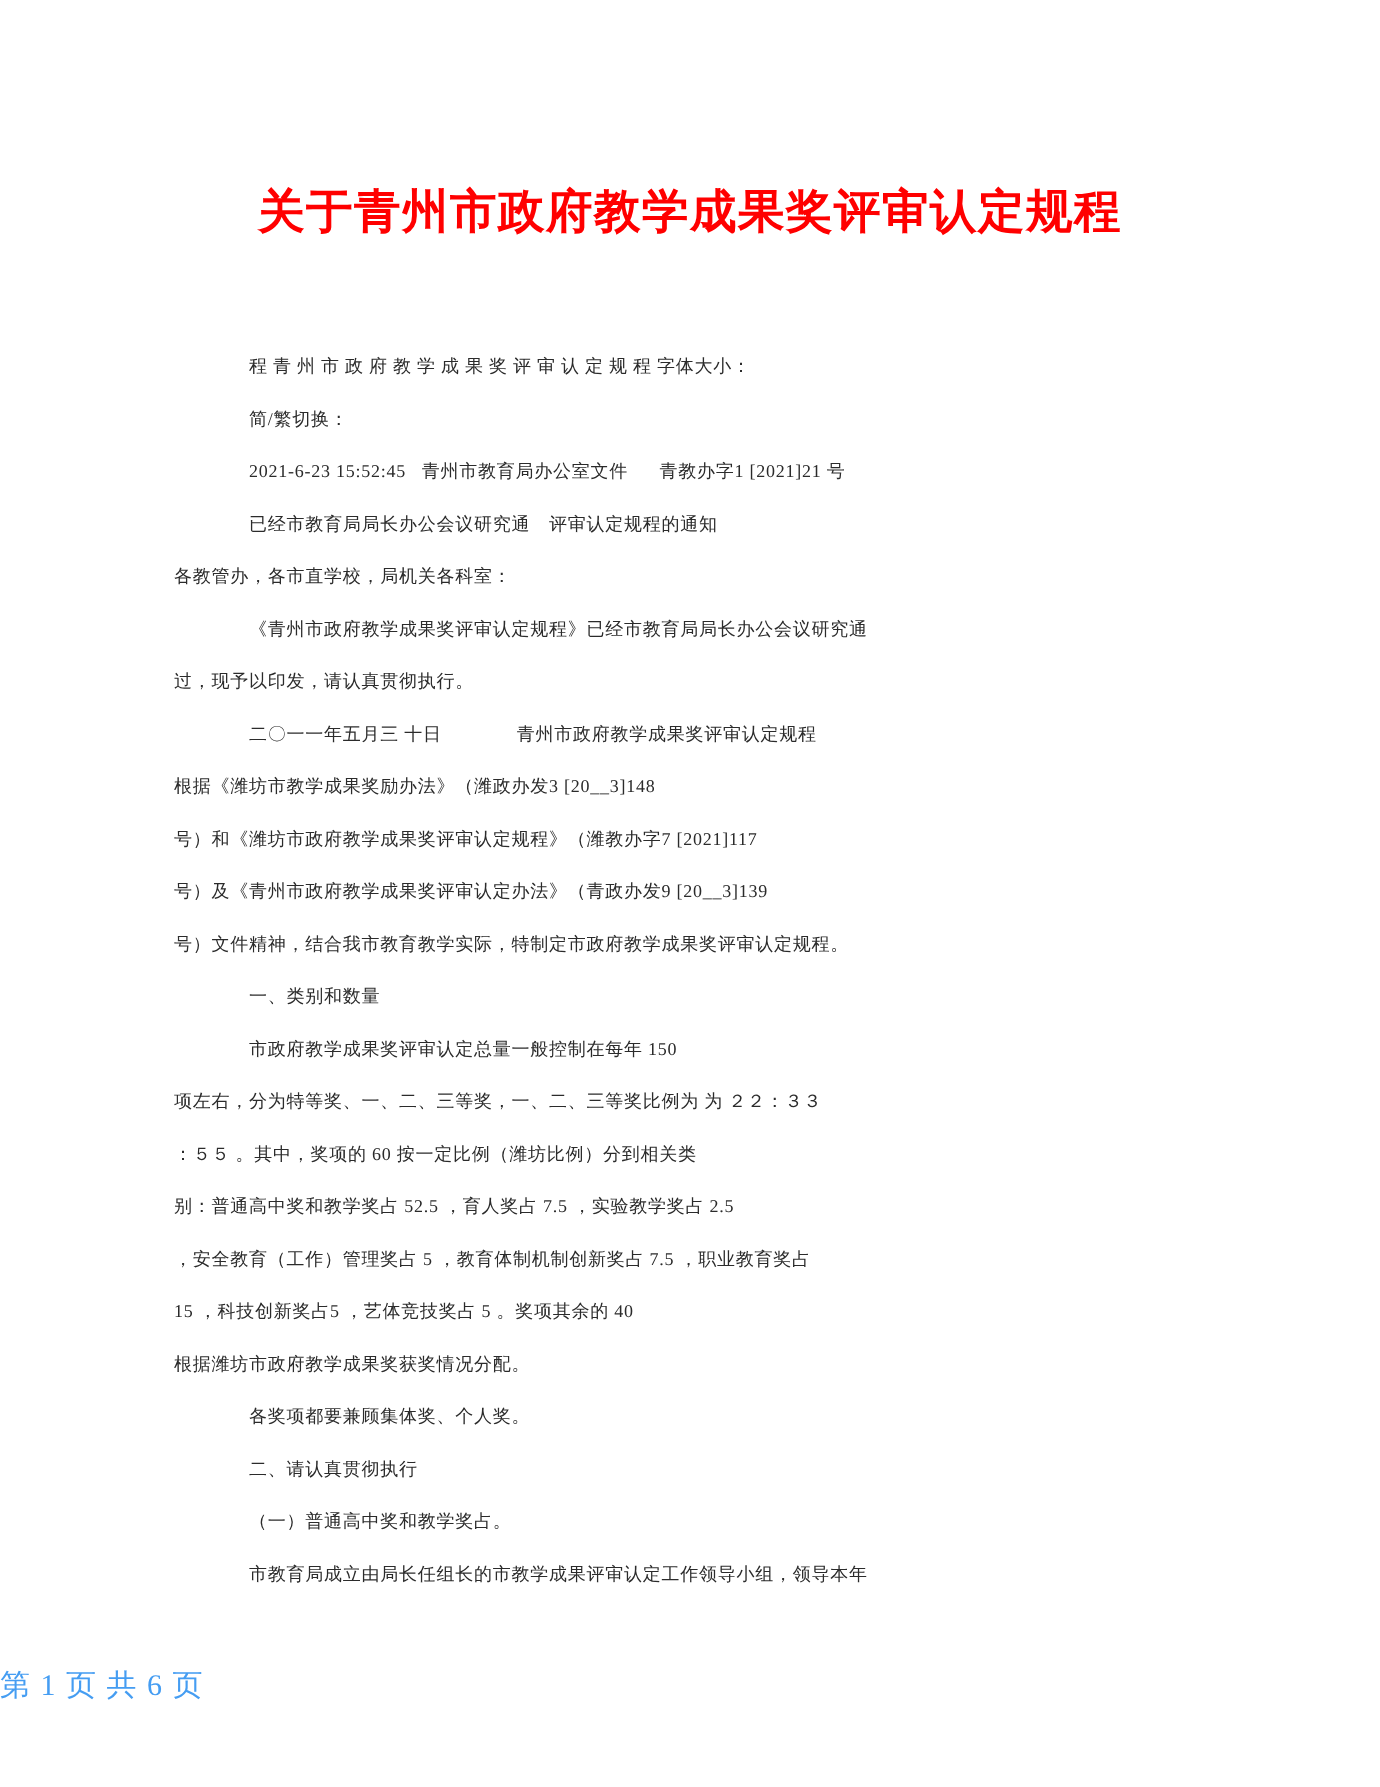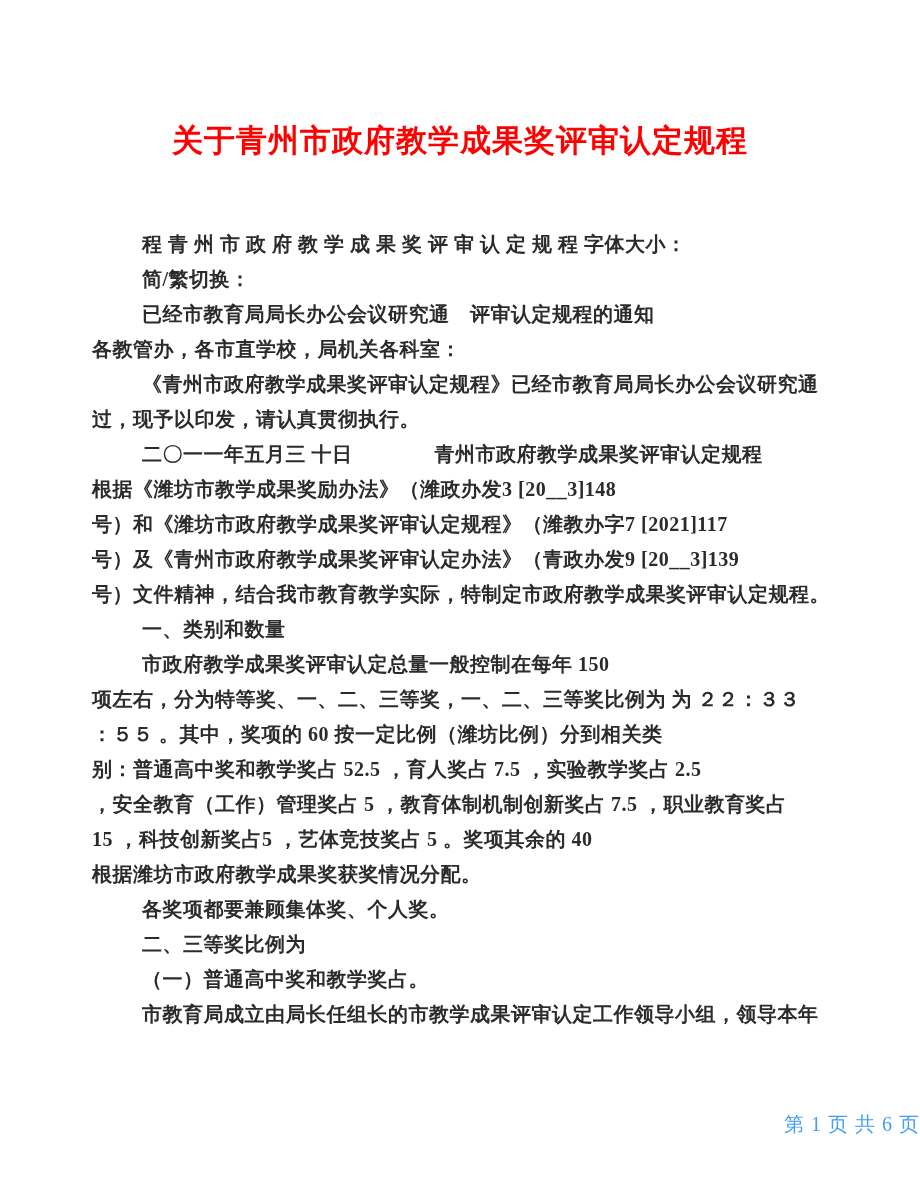--- a/index.html
+++ b/index.html
@@ -19,72 +19,72 @@
     text-align: center;
     font-family: "Liberation Sans", "DejaVu Sans", sans-serif;
     font-size: 31px;
     font-weight: 700;
     letter-spacing: 1px;
     line-height: 44px;
     color: #ff0000;
   }
   .doc-body {
     margin-top: 64px;
-    padding-left: 92px;
+    padding-left: 116px;
     padding-right: 40px;
-    font-size: 20px;
+    font-size: 12px;
     color: #2b2b2b;
-    font-weight: bold;
   }
   .line {
     line-height: 35px;
     height: 35px;
     white-space: pre;
     letter-spacing: 0.5px;
   }
   .line.indent { padding-left: 50px; }
   .page-footer {
     position: absolute;
     left: 0;
     top: 1098px;
     width: 100%;
-    text-align: right;
+    text-align: left;
     font-size: 20px;
     line-height: 30px;
     letter-spacing: 1px;
     color: #459df2;
   }
 </style>
 </head>
 <body>
 
 <div class="page" style="background: rgb(255, 255, 255);">
   <h1 class="doc-title" style="color: rgb(255, 0, 0);">关于青州市政府教学成果奖评审认定规程</h1>
 
   <div class="doc-body" style="color: rgb(43, 43, 43);">
 
   <div class="line indent">程 青 州 市 政 府 教 学 成 果 奖 评 审 认 定 规 程 字体大小：</div>
       <div class="line indent">简/繁切换：</div>
+      <div class="line indent">2021-6-23 15:52:45   青州市教育局办公室文件      青教办字1 [2021]21 号</div>
       <div class="line indent">已经市教育局局长办公会议研究通　评审认定规程的通知</div>
       <div class="line">各教管办，各市直学校，局机关各科室：</div>
       <div class="line indent">《青州市政府教学成果奖评审认定规程》已经市教育局局长办公会议研究通</div>
       <div class="line">过，现予以印发，请认真贯彻执行。</div>
       <div class="line indent">二〇一一年五月三 十日　　　　青州市政府教学成果奖评审认定规程</div>
       <div class="line">根据《潍坊市教学成果奖励办法》（潍政办发3 [20__3]148</div>
       <div class="line">号）和《潍坊市政府教学成果奖评审认定规程》（潍教办字7 [2021]117</div>
       <div class="line">号）及《青州市政府教学成果奖评审认定办法》（青政办发9 [20__3]139</div>
       <div class="line">号）文件精神，结合我市教育教学实际，特制定市政府教学成果奖评审认定规程。</div>
       <div class="line indent">一、类别和数量</div>
       <div class="line indent">市政府教学成果奖评审认定总量一般控制在每年 150</div>
       <div class="line">项左右，分为特等奖、一、二、三等奖，一、二、三等奖比例为 为 ２２：３３</div>
       <div class="line">：５５ 。其中，奖项的 60 按一定比例（潍坊比例）分到相关类</div>
       <div class="line">别：普通高中奖和教学奖占 52.5 ，育人奖占 7.5 ，实验教学奖占 2.5</div>
       <div class="line">，安全教育（工作）管理奖占 5 ，教育体制机制创新奖占 7.5 ，职业教育奖占</div>
       <div class="line">15 ，科技创新奖占5 ，艺体竞技奖占 5 。奖项其余的 40</div>
       <div class="line">根据潍坊市政府教学成果奖获奖情况分配。</div>
       <div class="line indent">各奖项都要兼顾集体奖、个人奖。</div>
-      <div class="line indent">二、三等奖比例为</div>
+      <div class="line indent">二、请认真贯彻执行</div>
       <div class="line indent">（一）普通高中奖和教学奖占。</div>
       <div class="line indent">市教育局成立由局长任组长的市教学成果评审认定工作领导小组，领导本年</div>
     </div>
 
   <div class="page-footer" style="color: rgb(69, 157, 242);">第 1 页 共 6 页</div>
 </div>
 
 </body></html>

